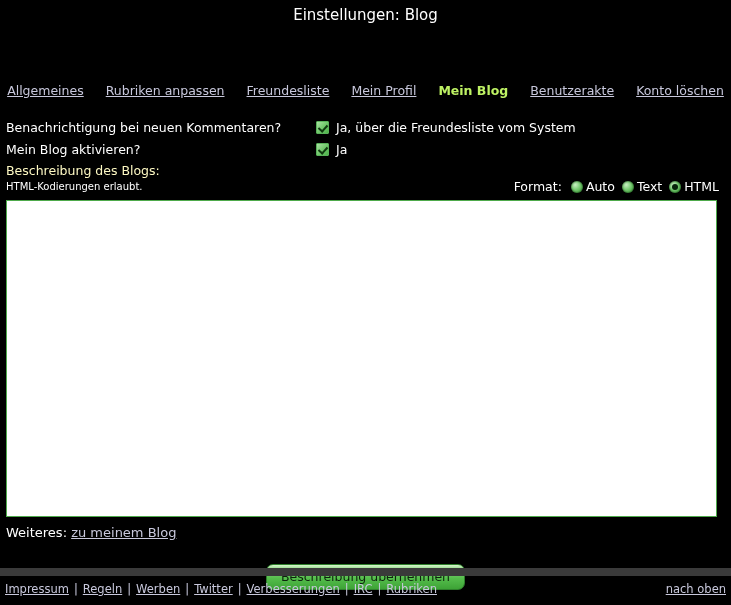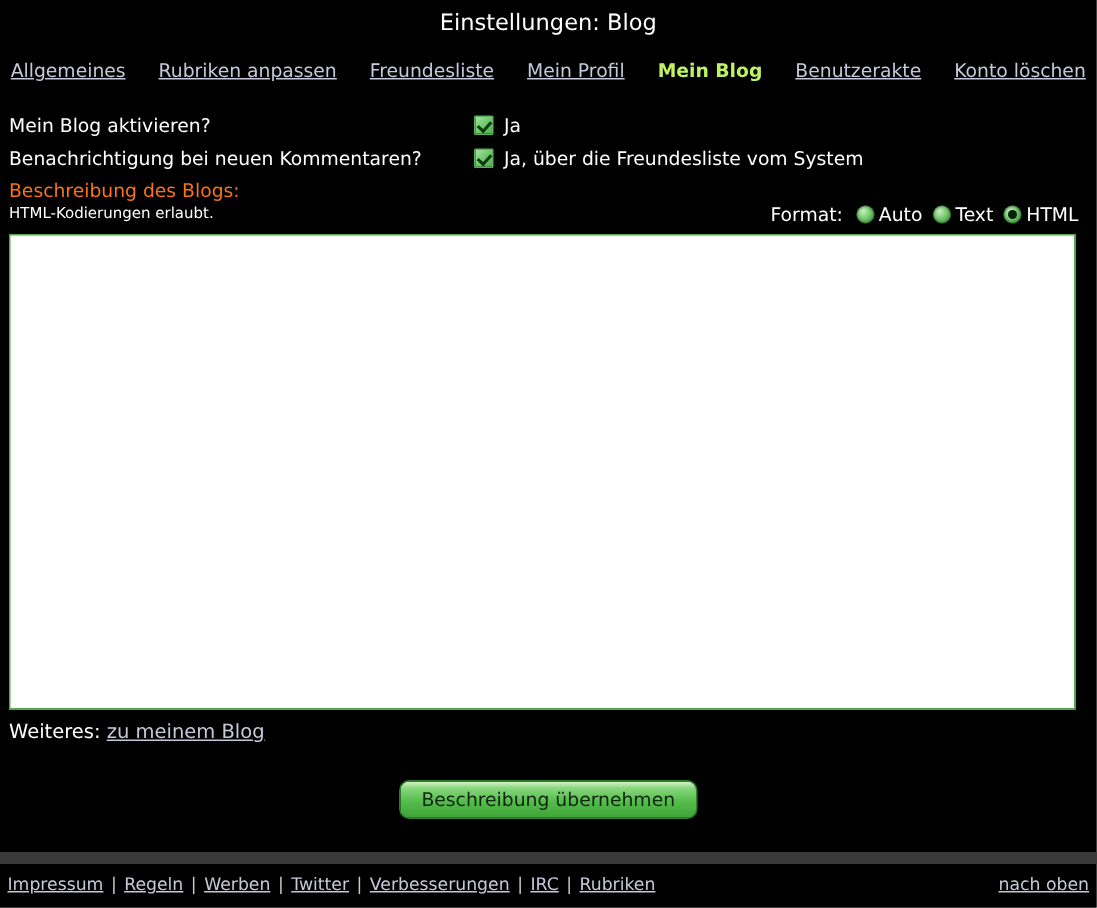--- a/index.html
+++ b/index.html
@@ -37,20 +37,21 @@
     gap: 22px;
     margin-top: 14px;
     padding-bottom: 2px;
     font-size: 12.5px;
   }
   .nav-link {
     color: #c8c8dc;
     text-decoration: underline;
     white-space: nowrap;
     cursor: pointer;
+    margin-top: 44px;
   }
   .nav-link.active {
     color: #bef264;
     font-weight: bold;
     text-decoration: none;
     cursor: default;
   }
 
   
   .form-area {
@@ -101,21 +102,21 @@
   }
   .cbox-text { color: #ffffff; }
 
   
   .desc-block {
     margin-top: 2px;
     padding: 0 6px;
   }
   .desc-title {
     font-size: 12.5px;
-    color: #f97316;
+    color: #fef9c3;
     line-height: 17px;
   }
   .desc-sub-row {
     display: flex;
     align-items: center;
     justify-content: space-between;
     line-height: 16px;
   }
   .desc-sub {
     font-size: 10px;
@@ -254,32 +255,32 @@
   <a class="nav-link">Freundesliste</a>
   <a class="nav-link">Mein Profil</a>
   <span class="nav-link active">Mein Blog</span>
   <a class="nav-link">Benutzerakte</a>
   <a class="nav-link">Konto löschen</a>
 </div>
 
 <div class="form-area">
 
   <div class="form-row">
+    <div class="row-label">Benachrichtigung bei neuen Kommentaren?</div>
+    <div class="row-field">
+      <span class="cbox"></span>
+      <span class="cbox-text">Ja, über die Freundesliste vom System</span>
+    </div>
+  </div>
+
+  <div class="form-row">
     <div class="row-label">Mein Blog aktivieren?</div>
     <div class="row-field">
       <span class="cbox"></span>
       <span class="cbox-text">Ja</span>
-    </div>
-  </div>
-
-  <div class="form-row">
-    <div class="row-label">Benachrichtigung bei neuen Kommentaren?</div>
-    <div class="row-field">
-      <span class="cbox"></span>
-      <span class="cbox-text">Ja, über die Freundesliste vom System</span>
     </div>
   </div>
 
 </div>
 
 <div class="desc-block">
   <div class="desc-title">Beschreibung des Blogs:</div>
   <div class="desc-sub-row">
     <div class="desc-sub">HTML-Kodierungen erlaubt.</div>
     <div class="format-group">

